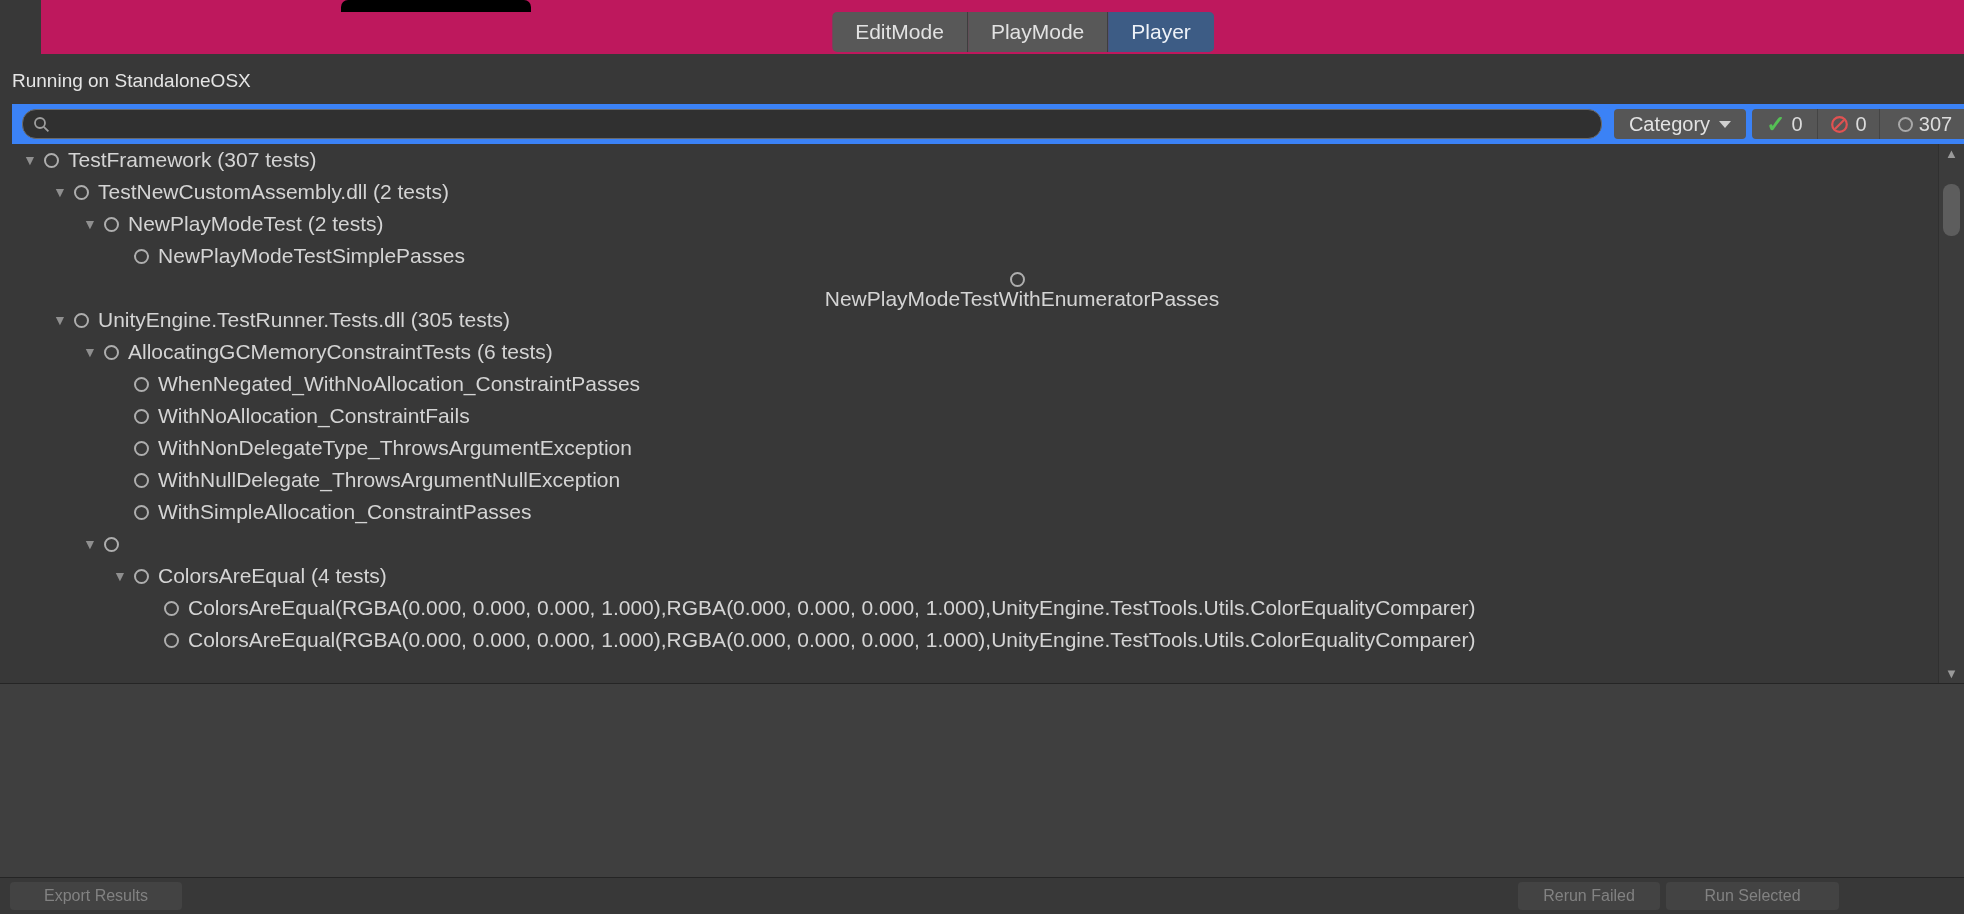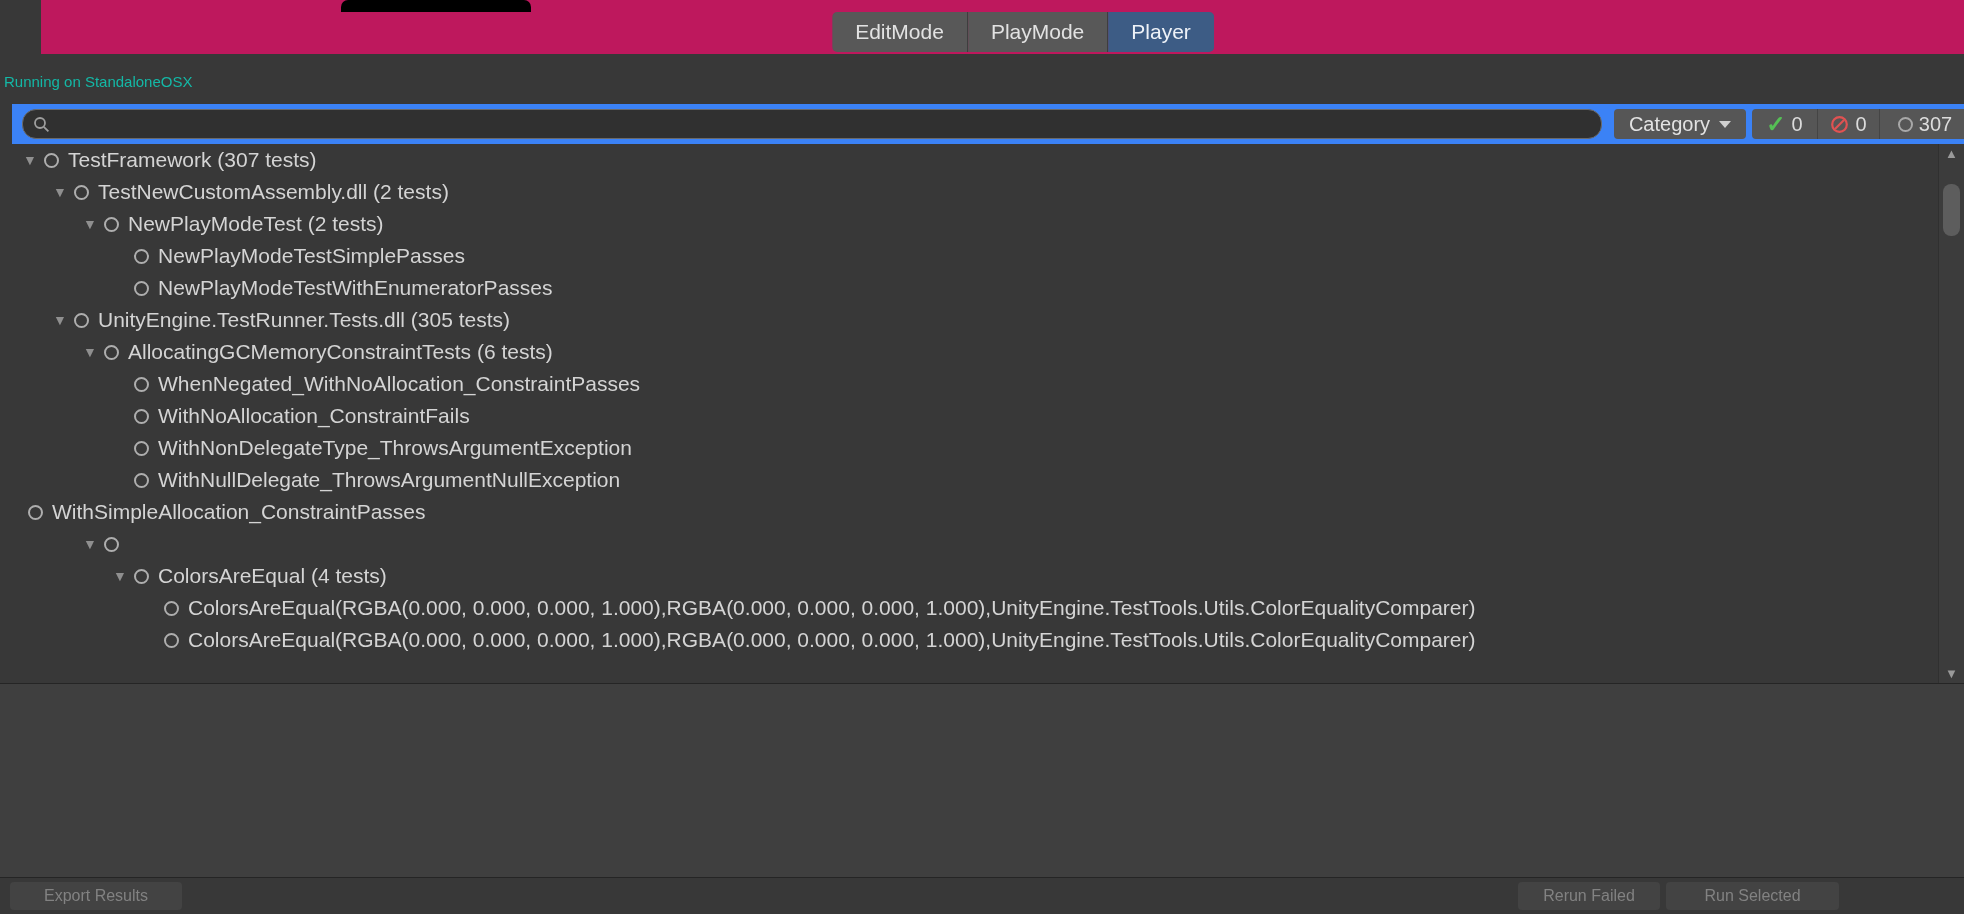--- a/index.html
+++ b/index.html
@@ -13,22 +13,22 @@
   .mode-group { position:absolute; top:12px; left:50%; transform:translateX(-50%);
                 display:flex; height:40px; border-radius:5px; overflow:hidden; }
   .mode-tab { display:flex; align-items:center; justify-content:center; padding:0 23px;
               background:#585858; color:#e2e2e2; font-size:21px; border-right:1px solid #3a3a3a;
               cursor:default; }
   .mode-tab:last-child { border-right:none; }
   .mode-tab.selected { color:#eef2f8; }
 
   
   .subheader { position:absolute; top:58px; left:0; width:100%; height:46px; background:#383838; }
-  .running-on { position:absolute; left:4px; top:0; height:46px; display:flex; align-items:center;
-                color:#14b8a6; font-size:15px; }
+  .running-on { position:absolute; left:12px; top:0; height:46px; display:flex; align-items:center;
+                color:#e5e5e5; font-size:19px; }
 
   
   .filterrow { position:absolute; top:104px; left:12px; width:100%; height:40px; background:#3b82f6; }
   .search-field { position:absolute; left:10px; top:5px; width:1580px; height:30px;
                   background:#303030; border:1px solid #6a6a6a; border-radius:14px;
                   display:flex; align-items:center; padding:0 10px; }
   .search-field svg { flex:none; margin-right:8px; }
   .search-input { flex:1; background:transparent; border:none; outline:none; color:#dddddd;
                   font-size:19px; font-family:"Liberation Sans", sans-serif; }
   .category-btn { position:absolute; left:1602px; top:5px; width:132px; height:30px;
@@ -148,21 +148,21 @@
       <div class="tree-row" style="padding-left: 76px;">
         <span class="disclosure">▼</span>
         <span class="status-circle"></span>
         <span class="tree-label">NewPlayModeTest (2 tests)</span>
       </div>
       <div class="tree-row" style="padding-left: 106px;">
         <span class="disclosure"></span>
         <span class="status-circle"></span>
         <span class="tree-label">NewPlayModeTestSimplePasses</span>
       </div>
-      <div class="tree-row" style="padding-left: 106px;">
+      <div class="tree-row" style="padding-left: 106px; flex-direction: column;">
         <span class="disclosure"></span>
         <span class="status-circle"></span>
         <span class="tree-label">NewPlayModeTestWithEnumeratorPasses</span>
       </div>
       <div class="tree-row" style="padding-left: 46px;">
         <span class="disclosure">▼</span>
         <span class="status-circle"></span>
         <span class="tree-label">UnityEngine.TestRunner.Tests.dll (305 tests)</span>
       </div>
       <div class="tree-row" style="padding-left: 76px;">
@@ -183,21 +183,21 @@
       <div class="tree-row" style="padding-left: 106px;">
         <span class="disclosure"></span>
         <span class="status-circle"></span>
         <span class="tree-label">WithNonDelegateType_ThrowsArgumentException</span>
       </div>
       <div class="tree-row" style="padding-left: 106px;">
         <span class="disclosure"></span>
         <span class="status-circle"></span>
         <span class="tree-label">WithNullDelegate_ThrowsArgumentNullException</span>
       </div>
-      <div class="tree-row" style="">
+      <div class="tree-row" style="padding-left: 106px;">
         <span class="disclosure"></span>
         <span class="status-circle"></span>
         <span class="tree-label">WithSimpleAllocation_ConstraintPasses</span>
       </div>
       <div class="tree-row" style="padding-left: 76px;">
         <span class="disclosure">▼</span>
         <span class="status-circle"></span>
       </div>
       <div class="tree-row" style="padding-left: 106px;">
         <span class="disclosure">▼</span>

